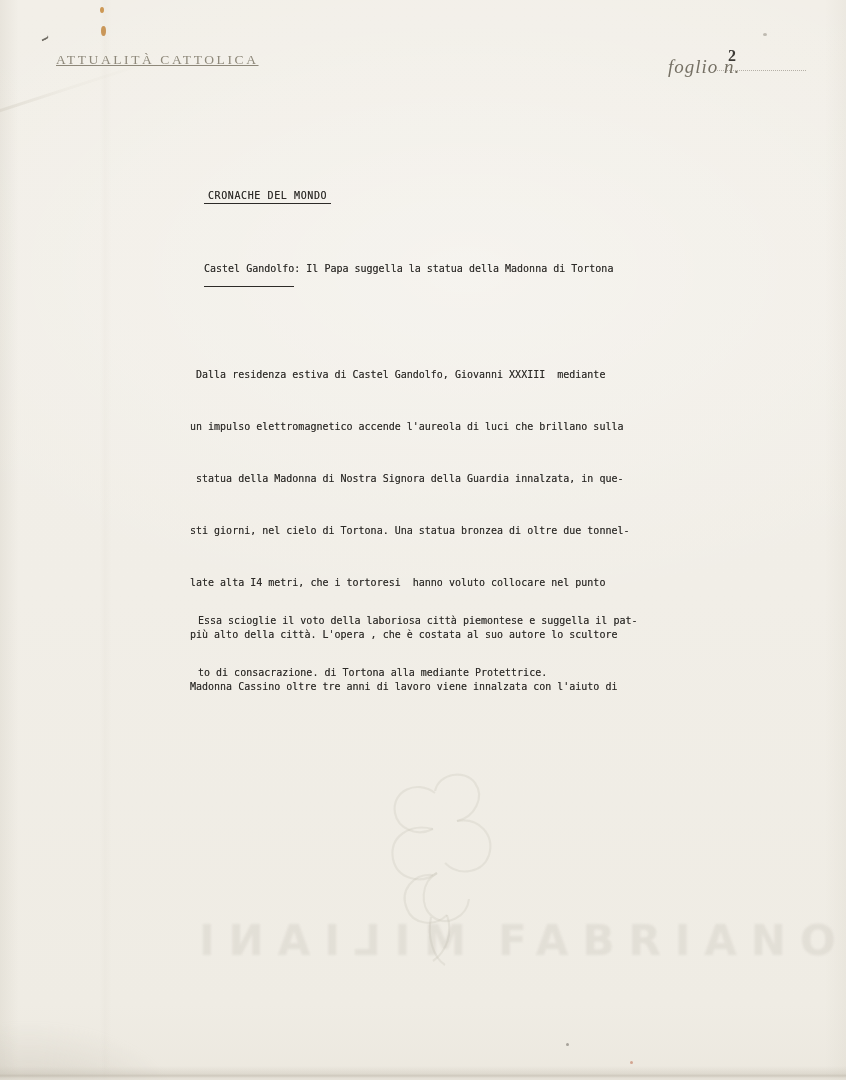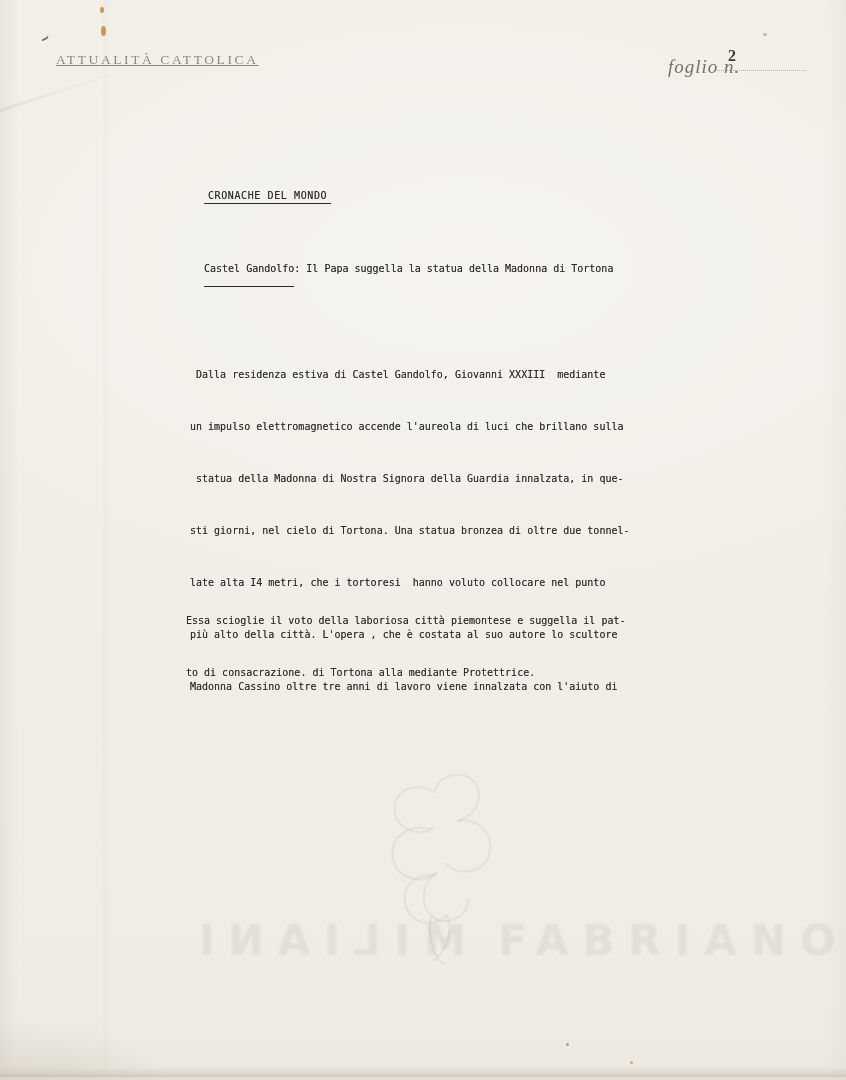--- a/index.html
+++ b/index.html
@@ -84,21 +84,21 @@
     position: absolute; left: 204px; top: 190px;
     letter-spacing: 0.6px;
     padding: 0 4px 2px 4px;
     border-bottom: 1.8px solid #2d2b28;
   }
   .headline { position: absolute; left: 204px; top: 263px; }
   .headline .u { border-bottom: 1.8px solid #2d2b28; padding-bottom: 12px; }
 
   .para { position: absolute; }
   .para-1 { left: 190px; top: 338px; }
-  .para-2 { left: 186px; top: 584px; }
+  .para-2 { left: 198px; top: 584px; }
   .para .line { height: 30px; line-height: 30px; }
 
   
   .wm-flower { position: absolute; left: 335px; top: 755px; opacity: 0.55; }
   .wm-text-band {
     position: absolute; left: 0; top: 912px; width: 846px; height: 56px;
     font-family: "DejaVu Sans", sans-serif; font-weight: bold;
     font-size: 42px; letter-spacing: 14px;
     color: rgba(168,162,147,0.17);
     filter: blur(1px);

